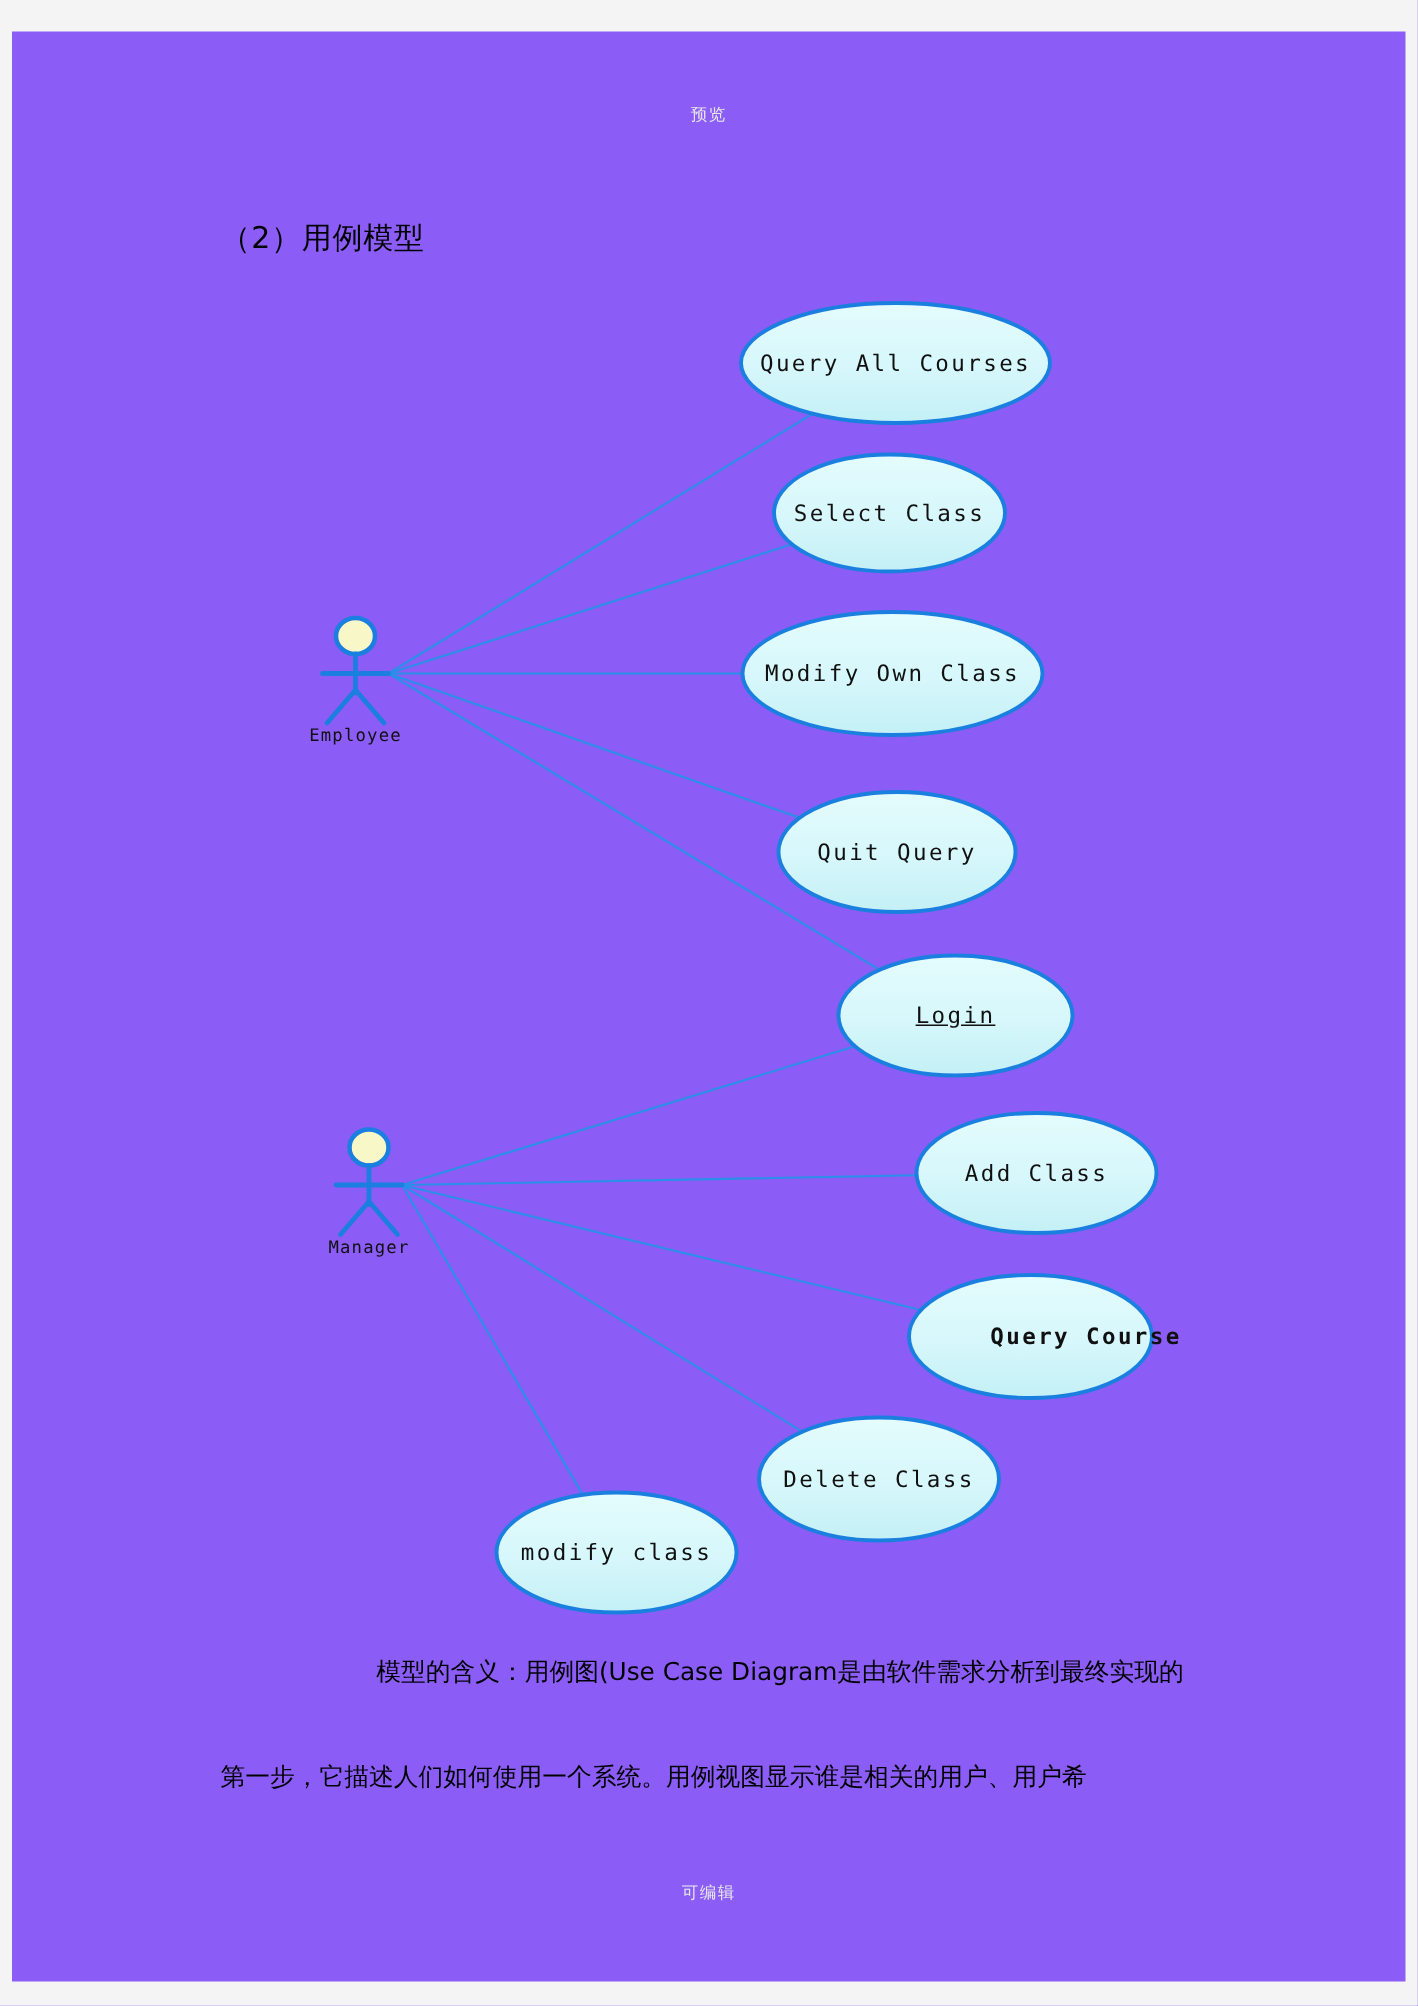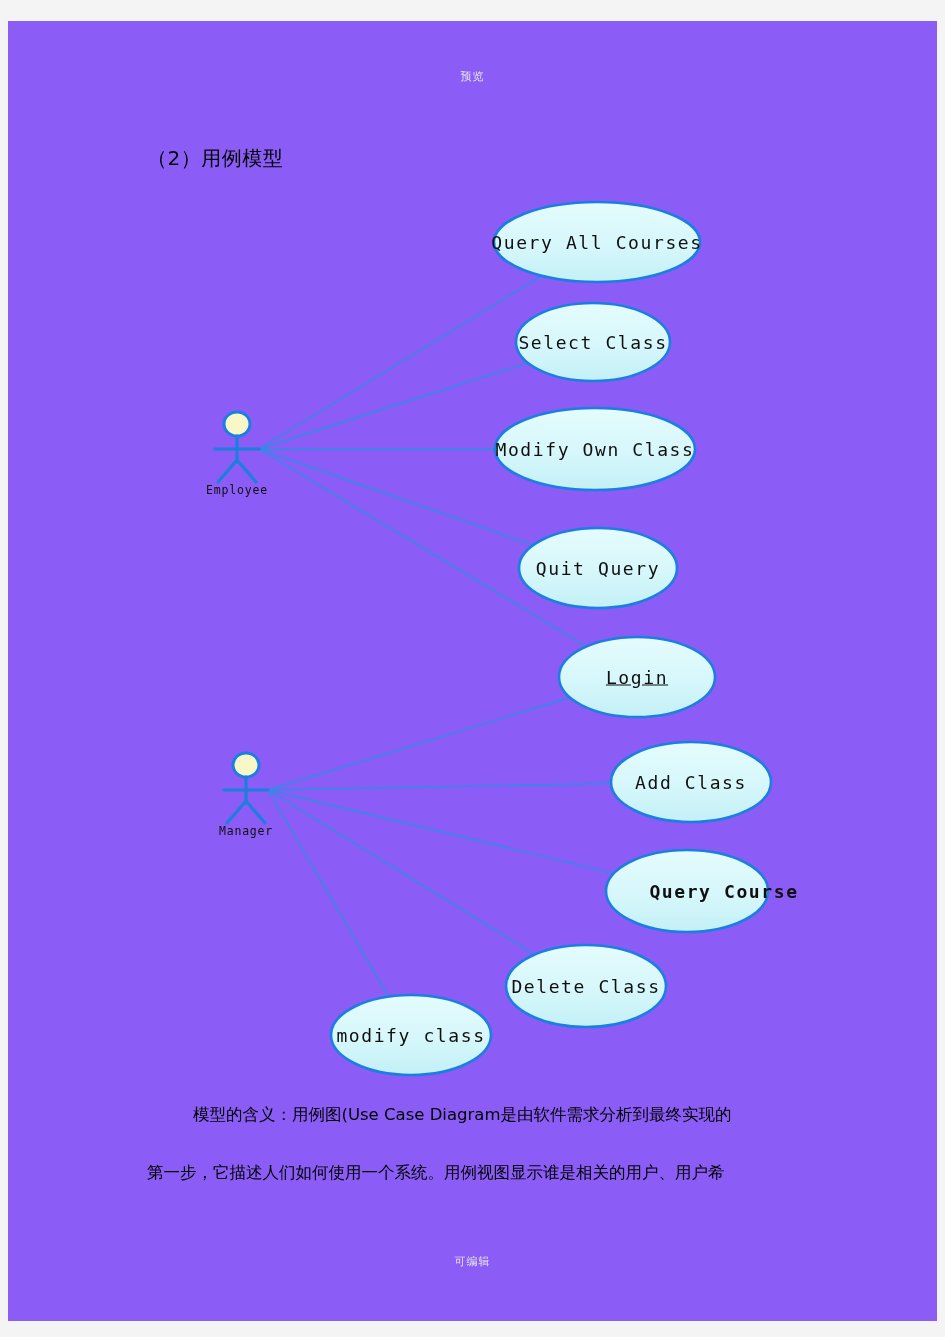--- a/index.html
+++ b/index.html
@@ -52,21 +52,21 @@
     left: 0;
     top: 0;
     width: 929px;
     height: 1300px;
     pointer-events: none;
   }
 
   .usecase-label {
     position: absolute;
     font-family: "DejaVu Sans Mono", monospace;
-    font-size: 18px;
+    font-size: 15px;
     color: #101010;
     letter-spacing: 1.6px;
     white-space: nowrap;
     transform: translate(-50%, -50%);
     pointer-events: none;
   }
   .actor-label {
     position: absolute;
     font-family: "DejaVu Sans Mono", monospace;
     font-size: 11.5px;
@@ -83,21 +83,21 @@
     top: 1086px;
     width: 700px;
   }
   .body-line {
     font-family: "DejaVu Sans", sans-serif;
     font-size: 16.5px;
     color: #000000;
     line-height: 1;
     white-space: nowrap;
   }
-  #body-line-1 { margin-left: 46px; margin-bottom: 41px; }
+  #body-line-1 { margin-left: 46px; margin-bottom: 53px; text-align: center; }
   #body-line-2 { margin-left: 0px; }
 </style>
 </head>
 <body>
 
 <div id="page">
 
   <div class="watermark" id="watermark-top">预览</div>
 
   <div id="section-title">（2）用例模型</div>

